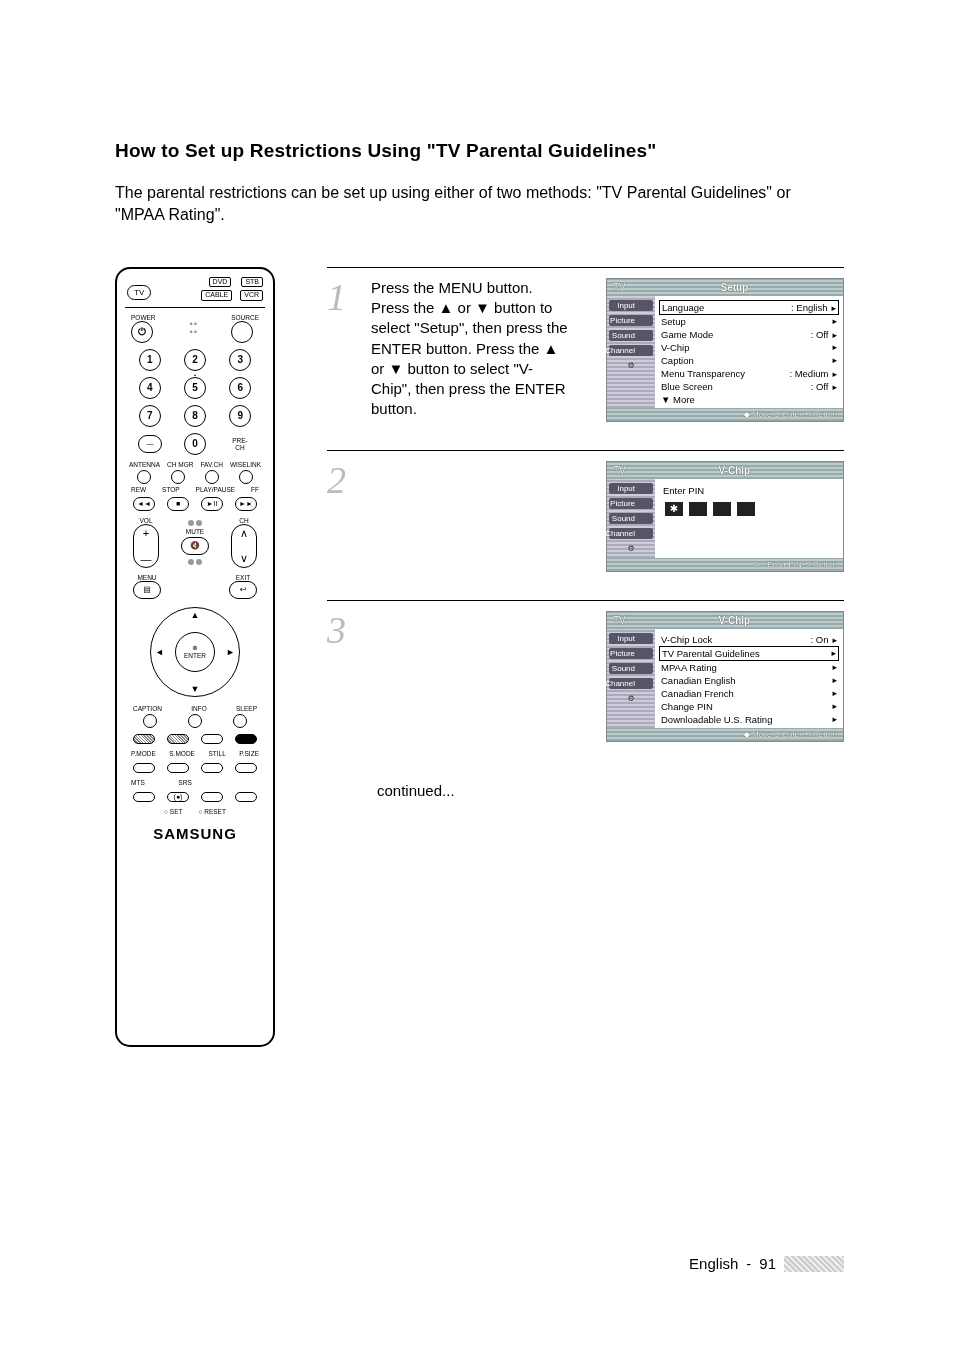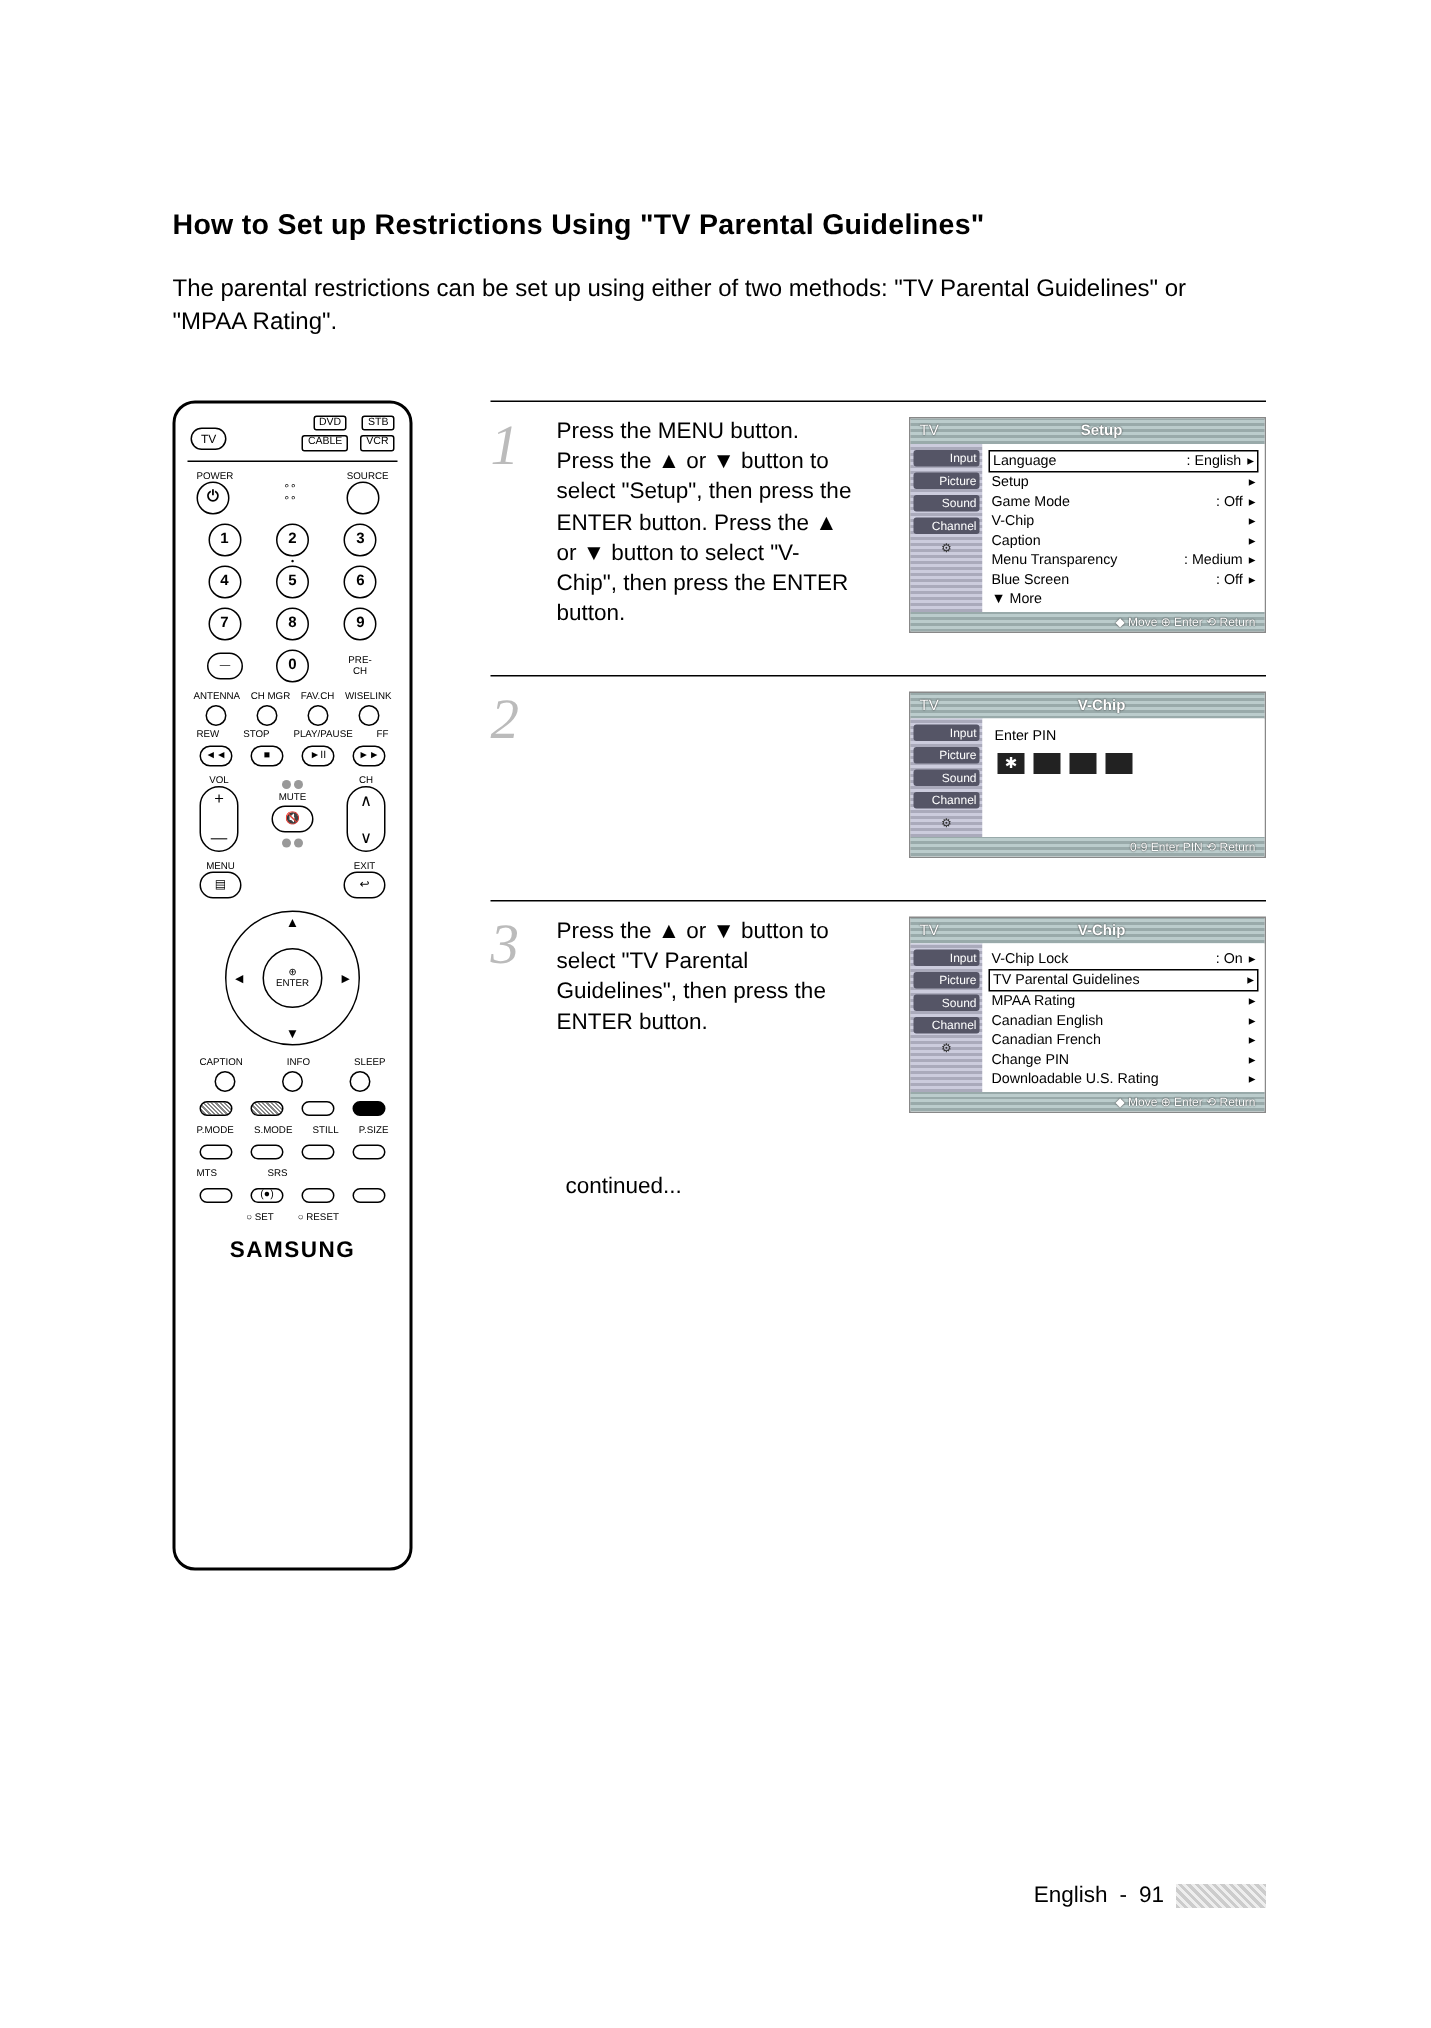--- a/index.html
+++ b/index.html
@@ -183,21 +183,21 @@
   .osd-side {
     width: 48px;
     background: repeating-linear-gradient(0deg, #aab, #aab 2px, #ccd 2px, #ccd 4px);
     display: flex; flex-direction: column; gap: 4px; padding: 4px 2px;
   }
   .osd-side-item {
     background: #556;
     color: #fff;
     font-size: 8px;
     text-align: right;
-    padding: 1px 2px;
+    padding: 1px 18px;
     border-radius: 2px;
     display: flex; align-items:center; justify-content: flex-end;
     gap: 2px;
   }
   .osd-side-item.icon-only {
     background: transparent;
     justify-content: center;
     color:#333;
   }
   .osd-main {
@@ -525,21 +525,20 @@
                 </div>
               </div>
             </div>
             <div class="osd-footer">0-9 Enter PIN   ⟲ Return</div>
           </div>
         </div>
       </div>
 
       <div class="step">
         <div class="step-num">3</div>
-        <div class="step-text">Press the ▲ or ▼ button to select "TV Parental Guidelines", then press the ENTER button.</div>
         <div class="step-osd">
           <div class="osd">
             <div class="osd-header">
               <span>TV</span>
               <span class="osd-header-title">V-Chip</span>
             </div>
             <div class="osd-body">
               <div class="osd-side">
                 <div class="osd-side-item">Input</div>
                 <div class="osd-side-item">Picture</div>

